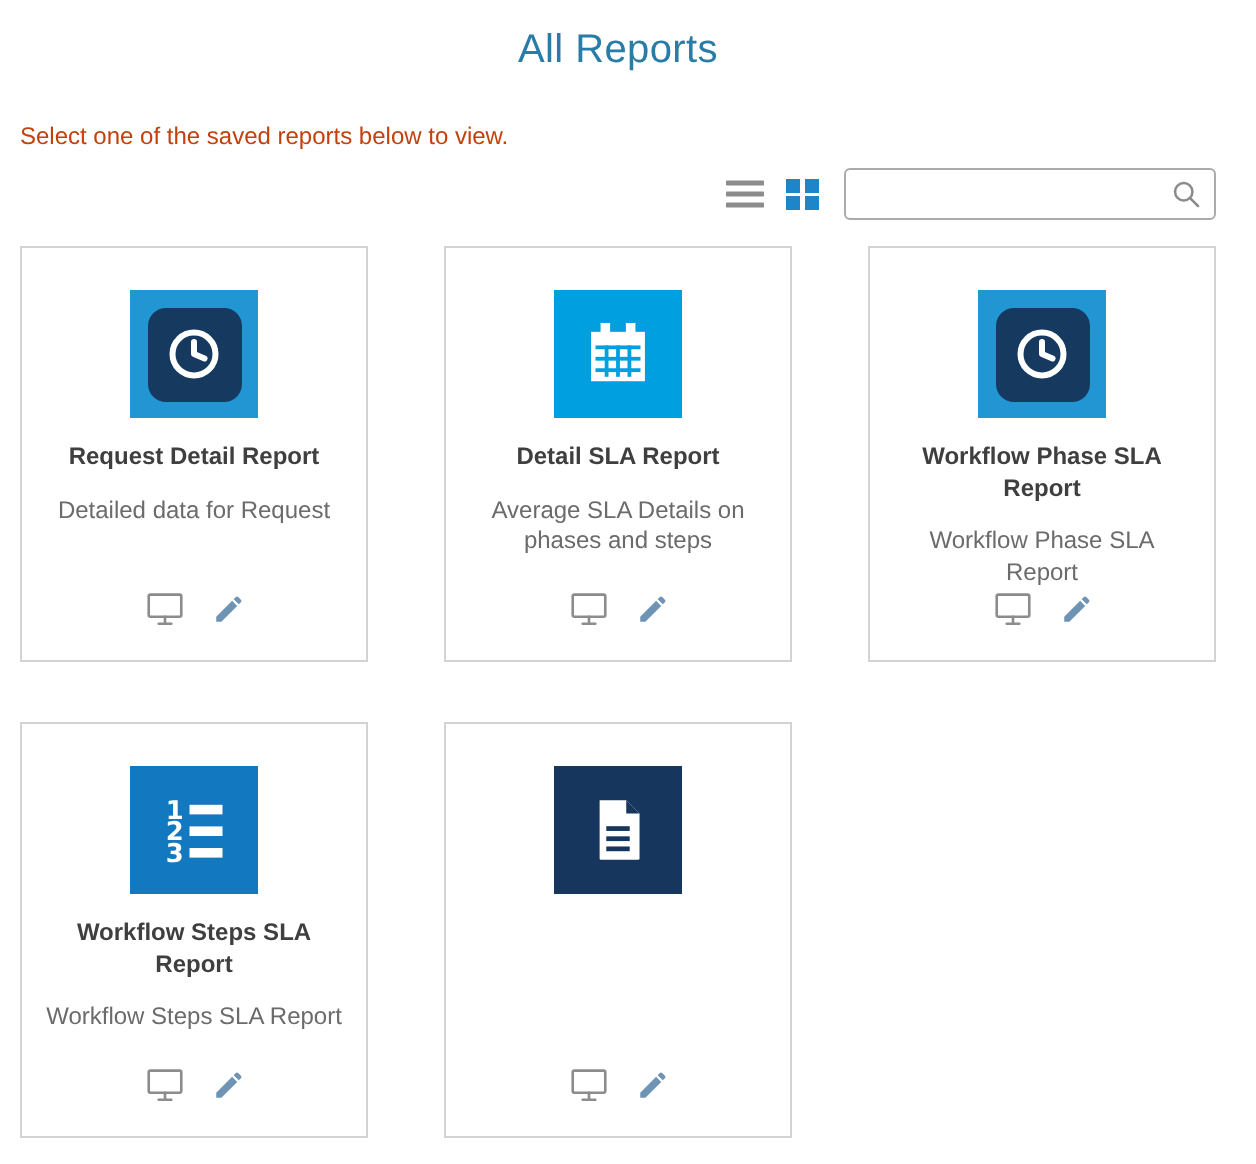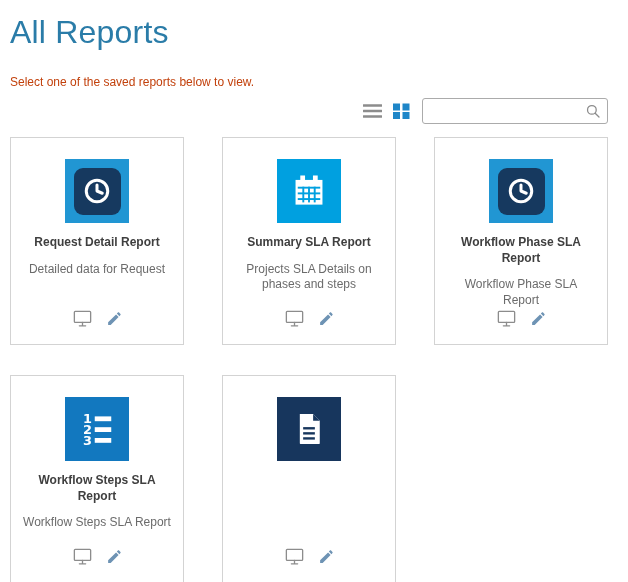--- a/index.html
+++ b/index.html
@@ -4,22 +4,22 @@
 <style>
   * { box-sizing: border-box; }
   html,body { margin:0; padding:0; background:#ffffff; }
   body {
     width:628px; height:582px;
     font-family:"Liberation Sans", sans-serif;
     overflow:hidden;
   }
   .page { padding:6px 20px 0 10px; }
   .page-title {
-    font-size:32px; font-weight:normal;
-    margin:8px 0 24px 0; letter-spacing:0.2px;
+    font-size:20px; font-weight:normal;
+    margin:8px 0 24px 0; letter-spacing:0.2px;text-align:center;
   }
   .intro { font-size:12px; color:#c2410c; margin:0 0 8px 0; }
   .toolbar {
     display:flex; justify-content:flex-end; align-items:center;
     gap:11px; margin:0 0 13px 0; height:27px;
   }
   .view-toggle { display:inline-flex; align-items:center; cursor:pointer; }
   .searchbox {
     width:186px; height:26px;
     border:1px solid #ababab; border-radius:3px;
@@ -189,22 +189,22 @@
           </span>
       </div>
     </div>
 
     <div class="card">
       <div class="tile" style="background-color: rgb(0, 160, 224);">
         <svg width="38" height="38">
             <use href="#icon-calendar"></use>
           </svg>
       </div>
-      <div class="card-title">Summary SLA Report</div>
-      <div class="card-sub">Projects SLA Details on phases and steps</div>
+      <div class="card-title">Detail SLA Report</div>
+      <div class="card-sub">Average SLA Details on phases and steps</div>
       <div class="card-actions">
         <span class="action" style="color: rgb(140, 140, 140);">
             <span>
               <svg width="21" height="21">
                 <use href="#icon-monitor"></use>
               </svg>
             </span>
           </span>
         <span class="action" style="color: rgb(110, 147, 180);">
             <span>

